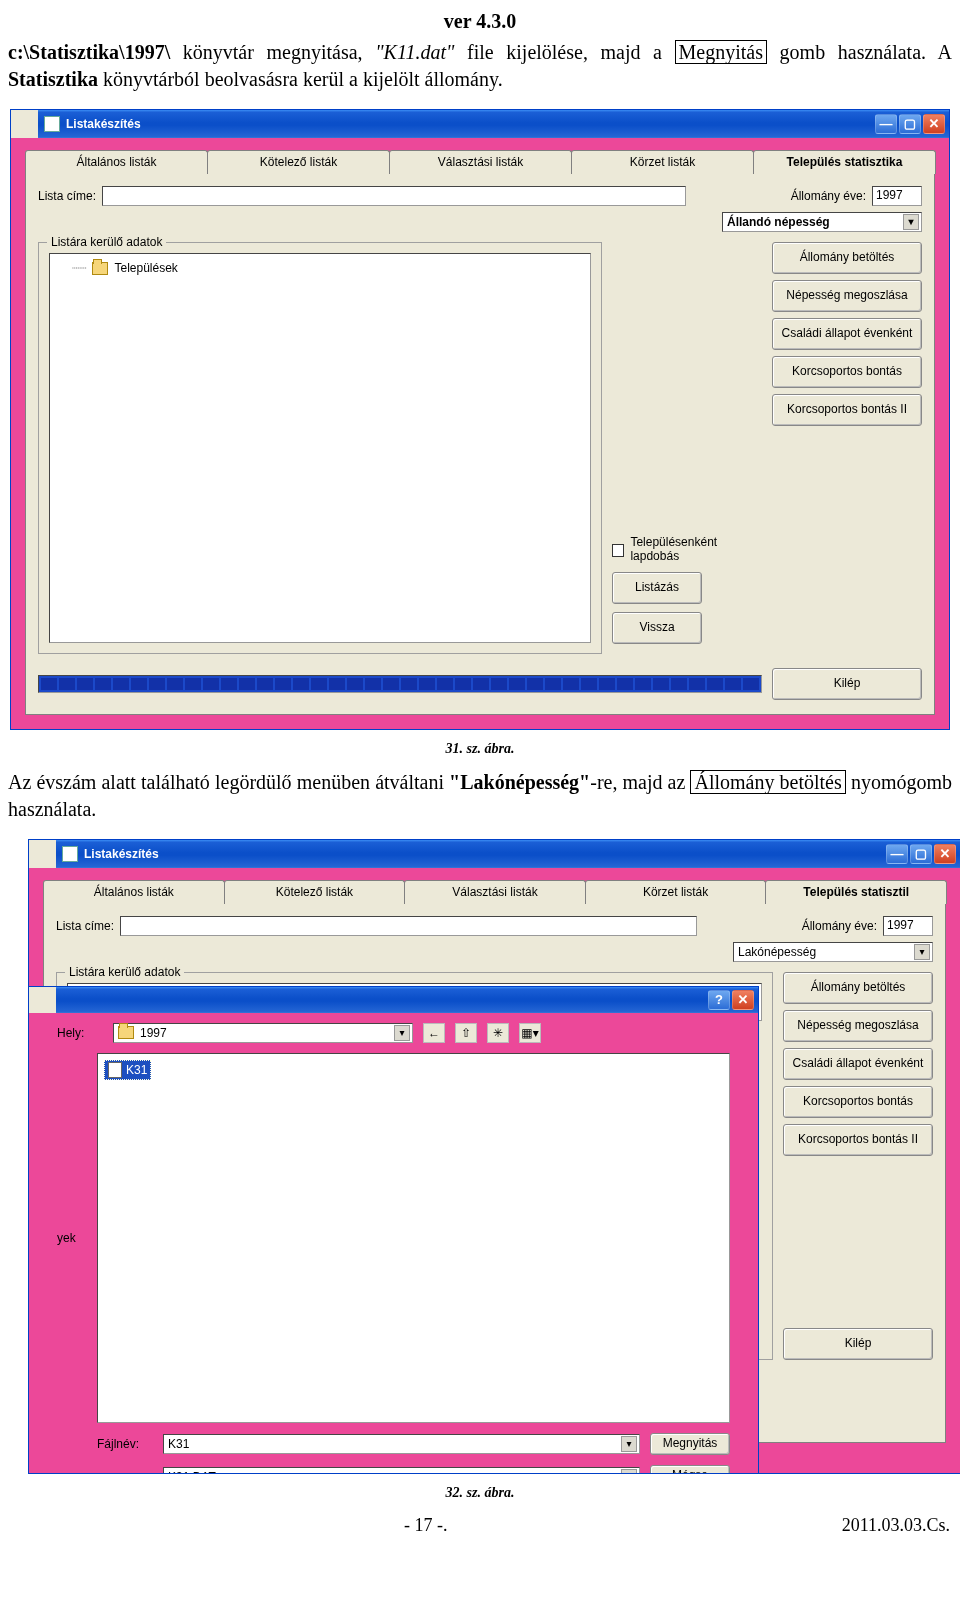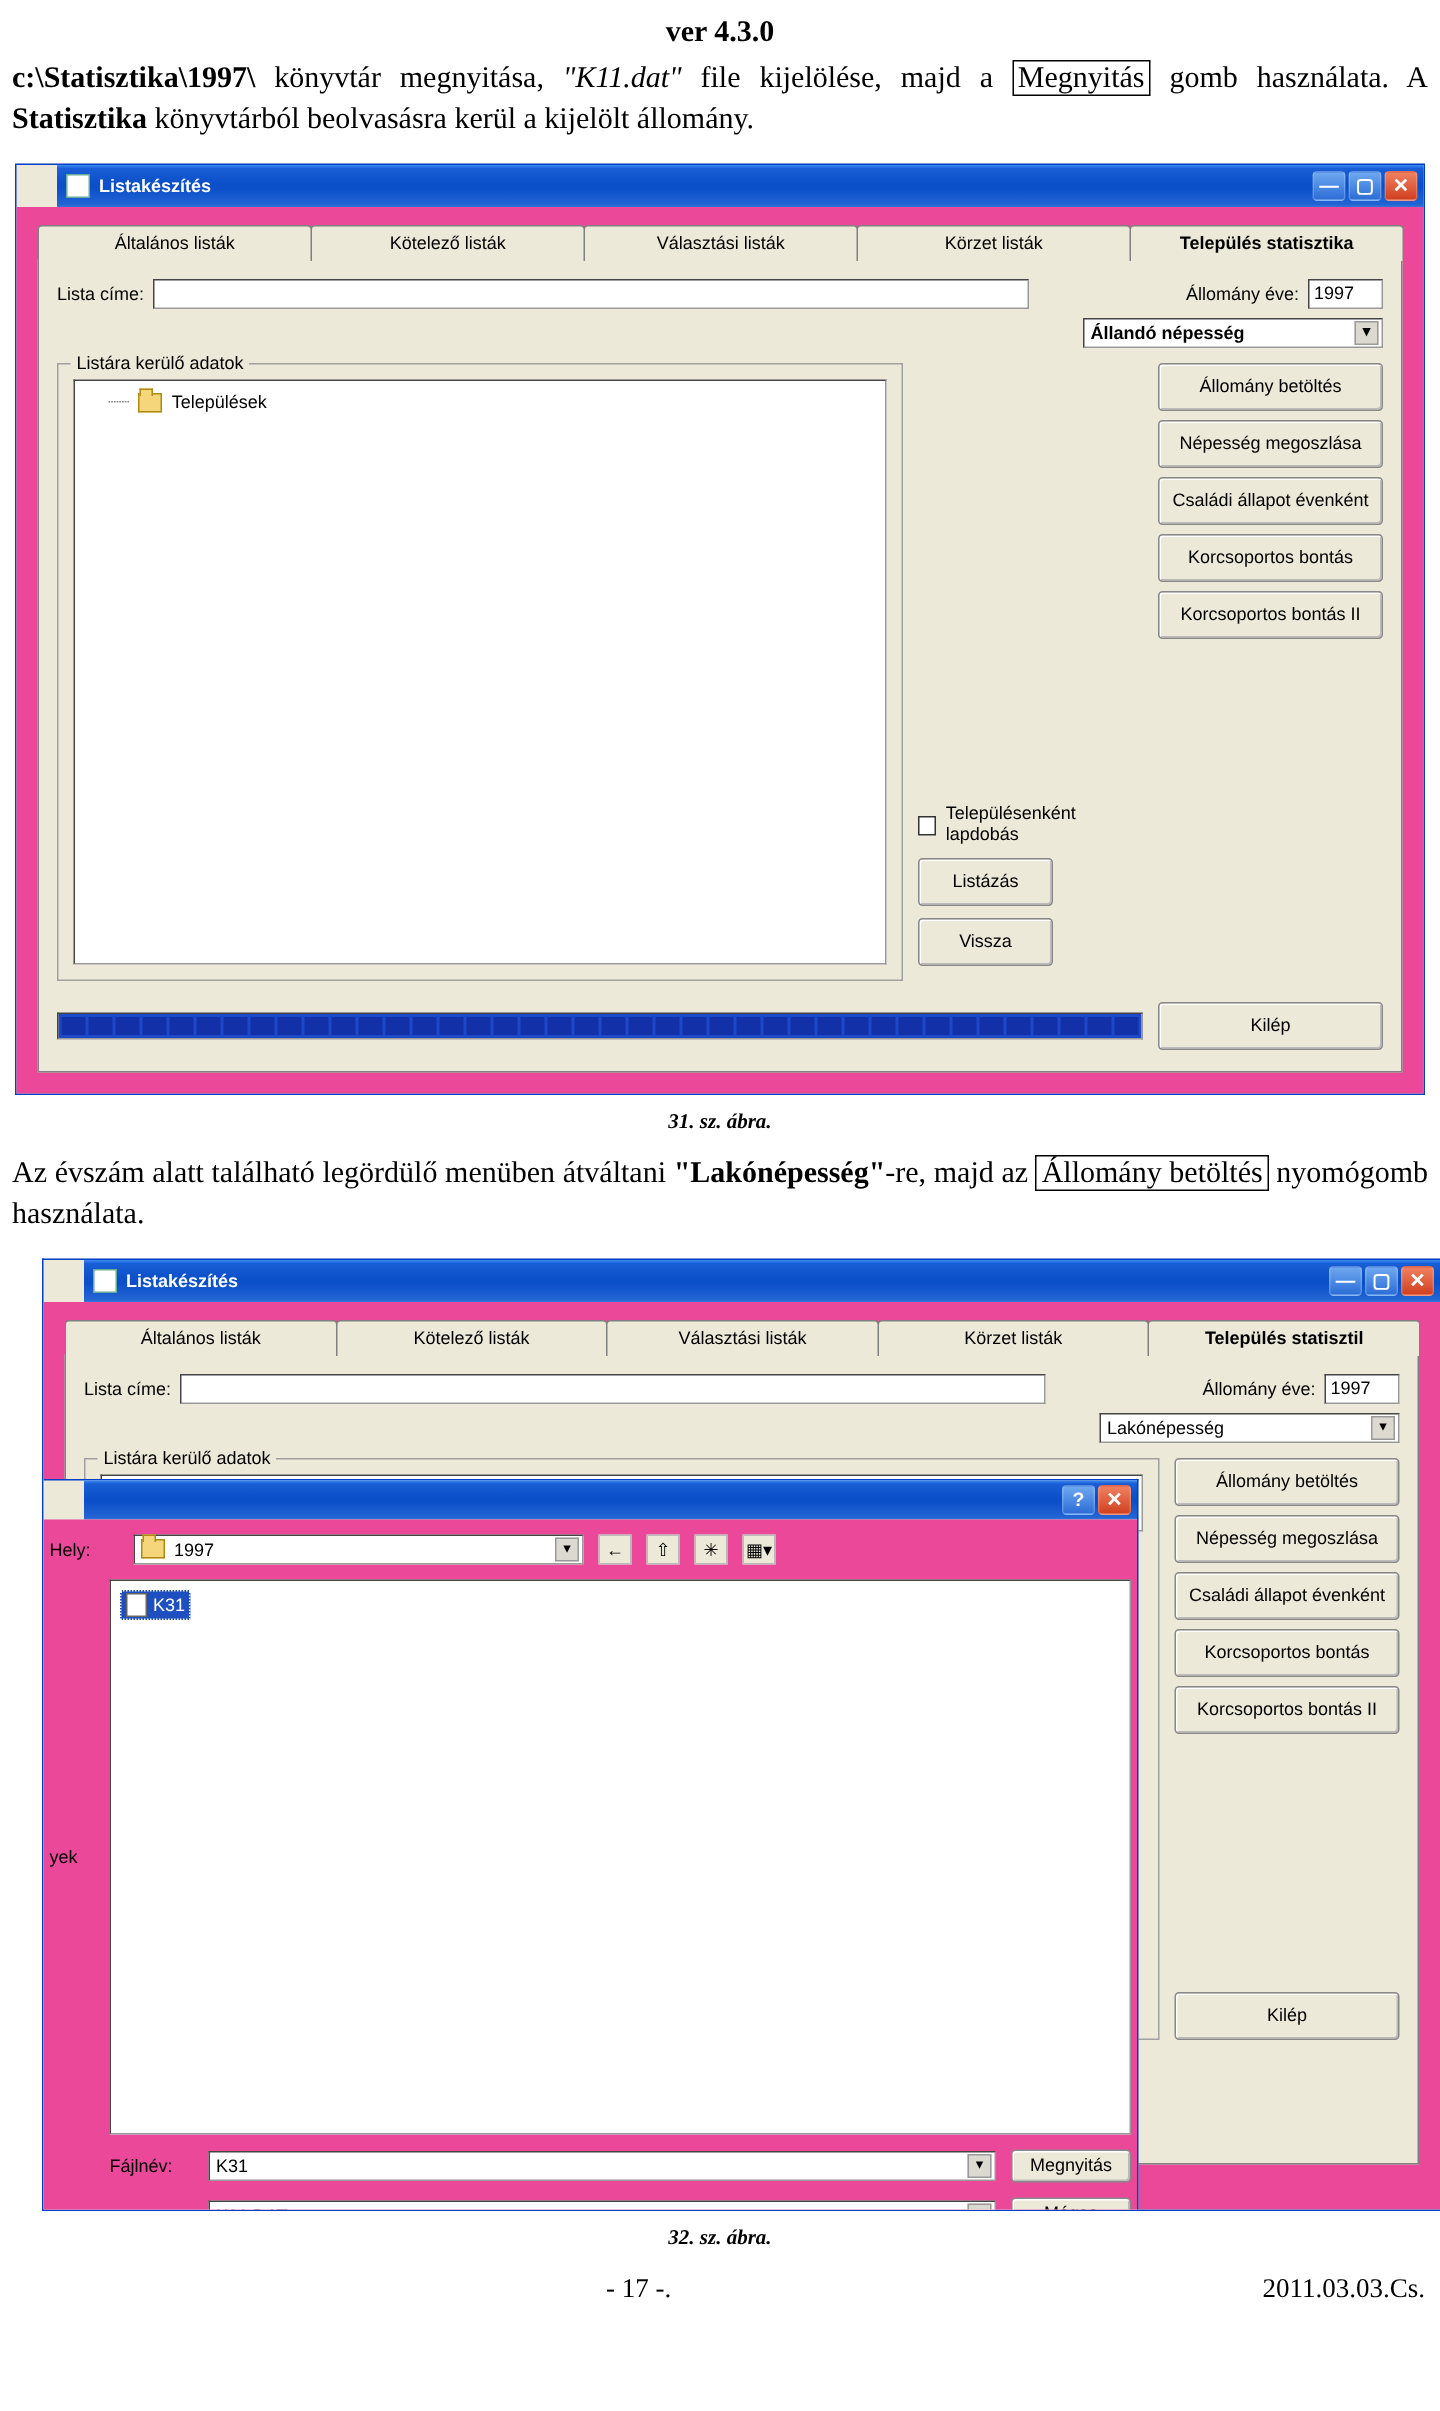--- a/index.html
+++ b/index.html
@@ -322,21 +322,21 @@
   </div>
 
   <div class="xp-window cut-left" style="position:absolute; left:0; top:146px; width:730px; margin:0;">
     <div class="titlebar dlg-titlebar">
       <span></span>
       <div class="win-buttons">
         <div class="help-btn">?</div>
         <div class="win-btn close">✕</div>
       </div>
     </div>
-    <div class="xp-body" style="padding:10px 4px;">
+    <div class="xp-body" style="padding:10px 28px;">
       <div class="row" style="gap:10px;">
         <span class="xp-label" style="width:46px;">Hely:</span>
         <div class="xp-select" style="width:300px;">
           <span style="display:flex;align-items:center;gap:6px;">
             <span class="folder-icon"></span>
             <span>1997</span>
           </span>
           <span class="sel-arrow">▾</span>
         </div>
         <div class="tool-icon">←</div>

